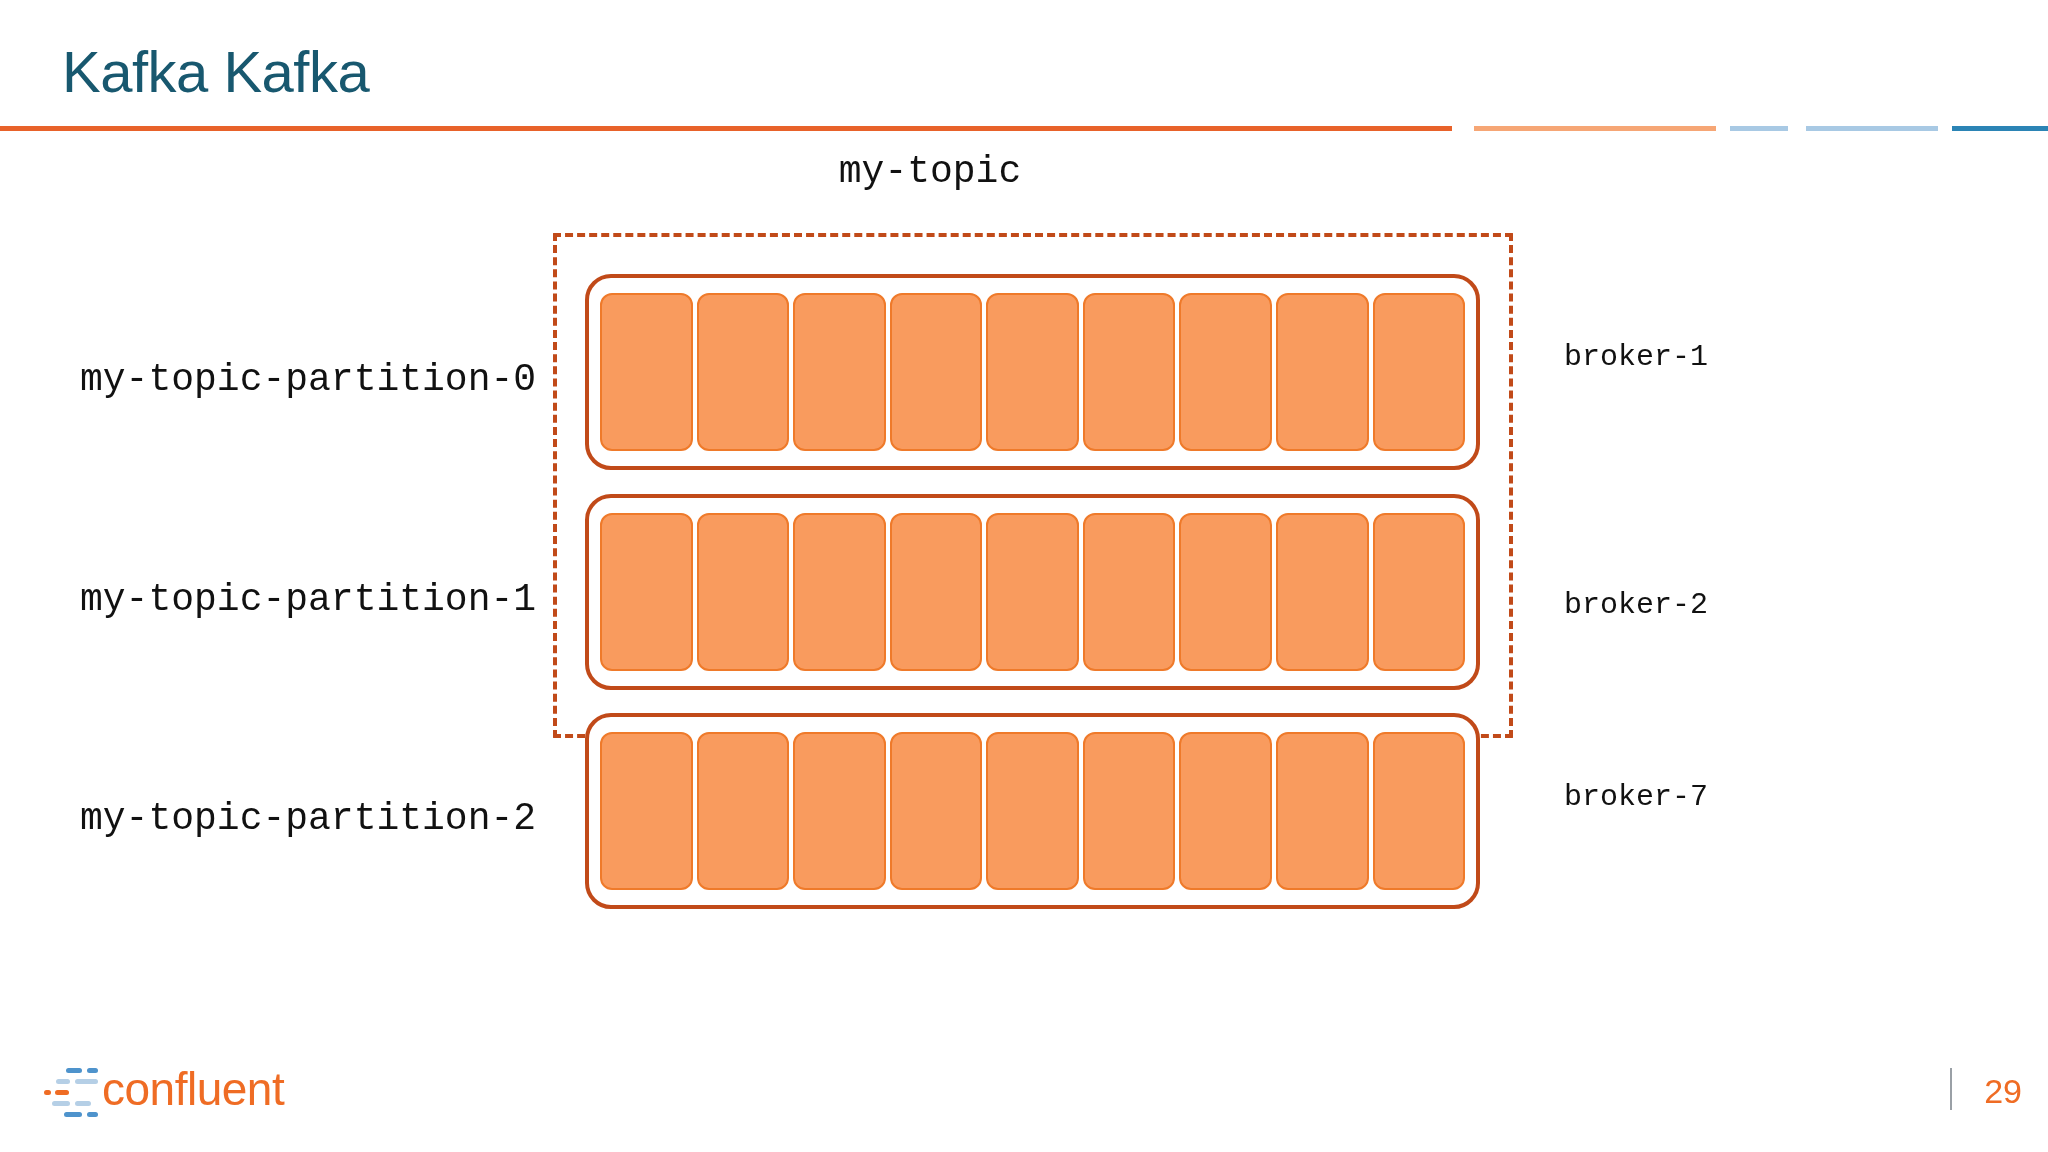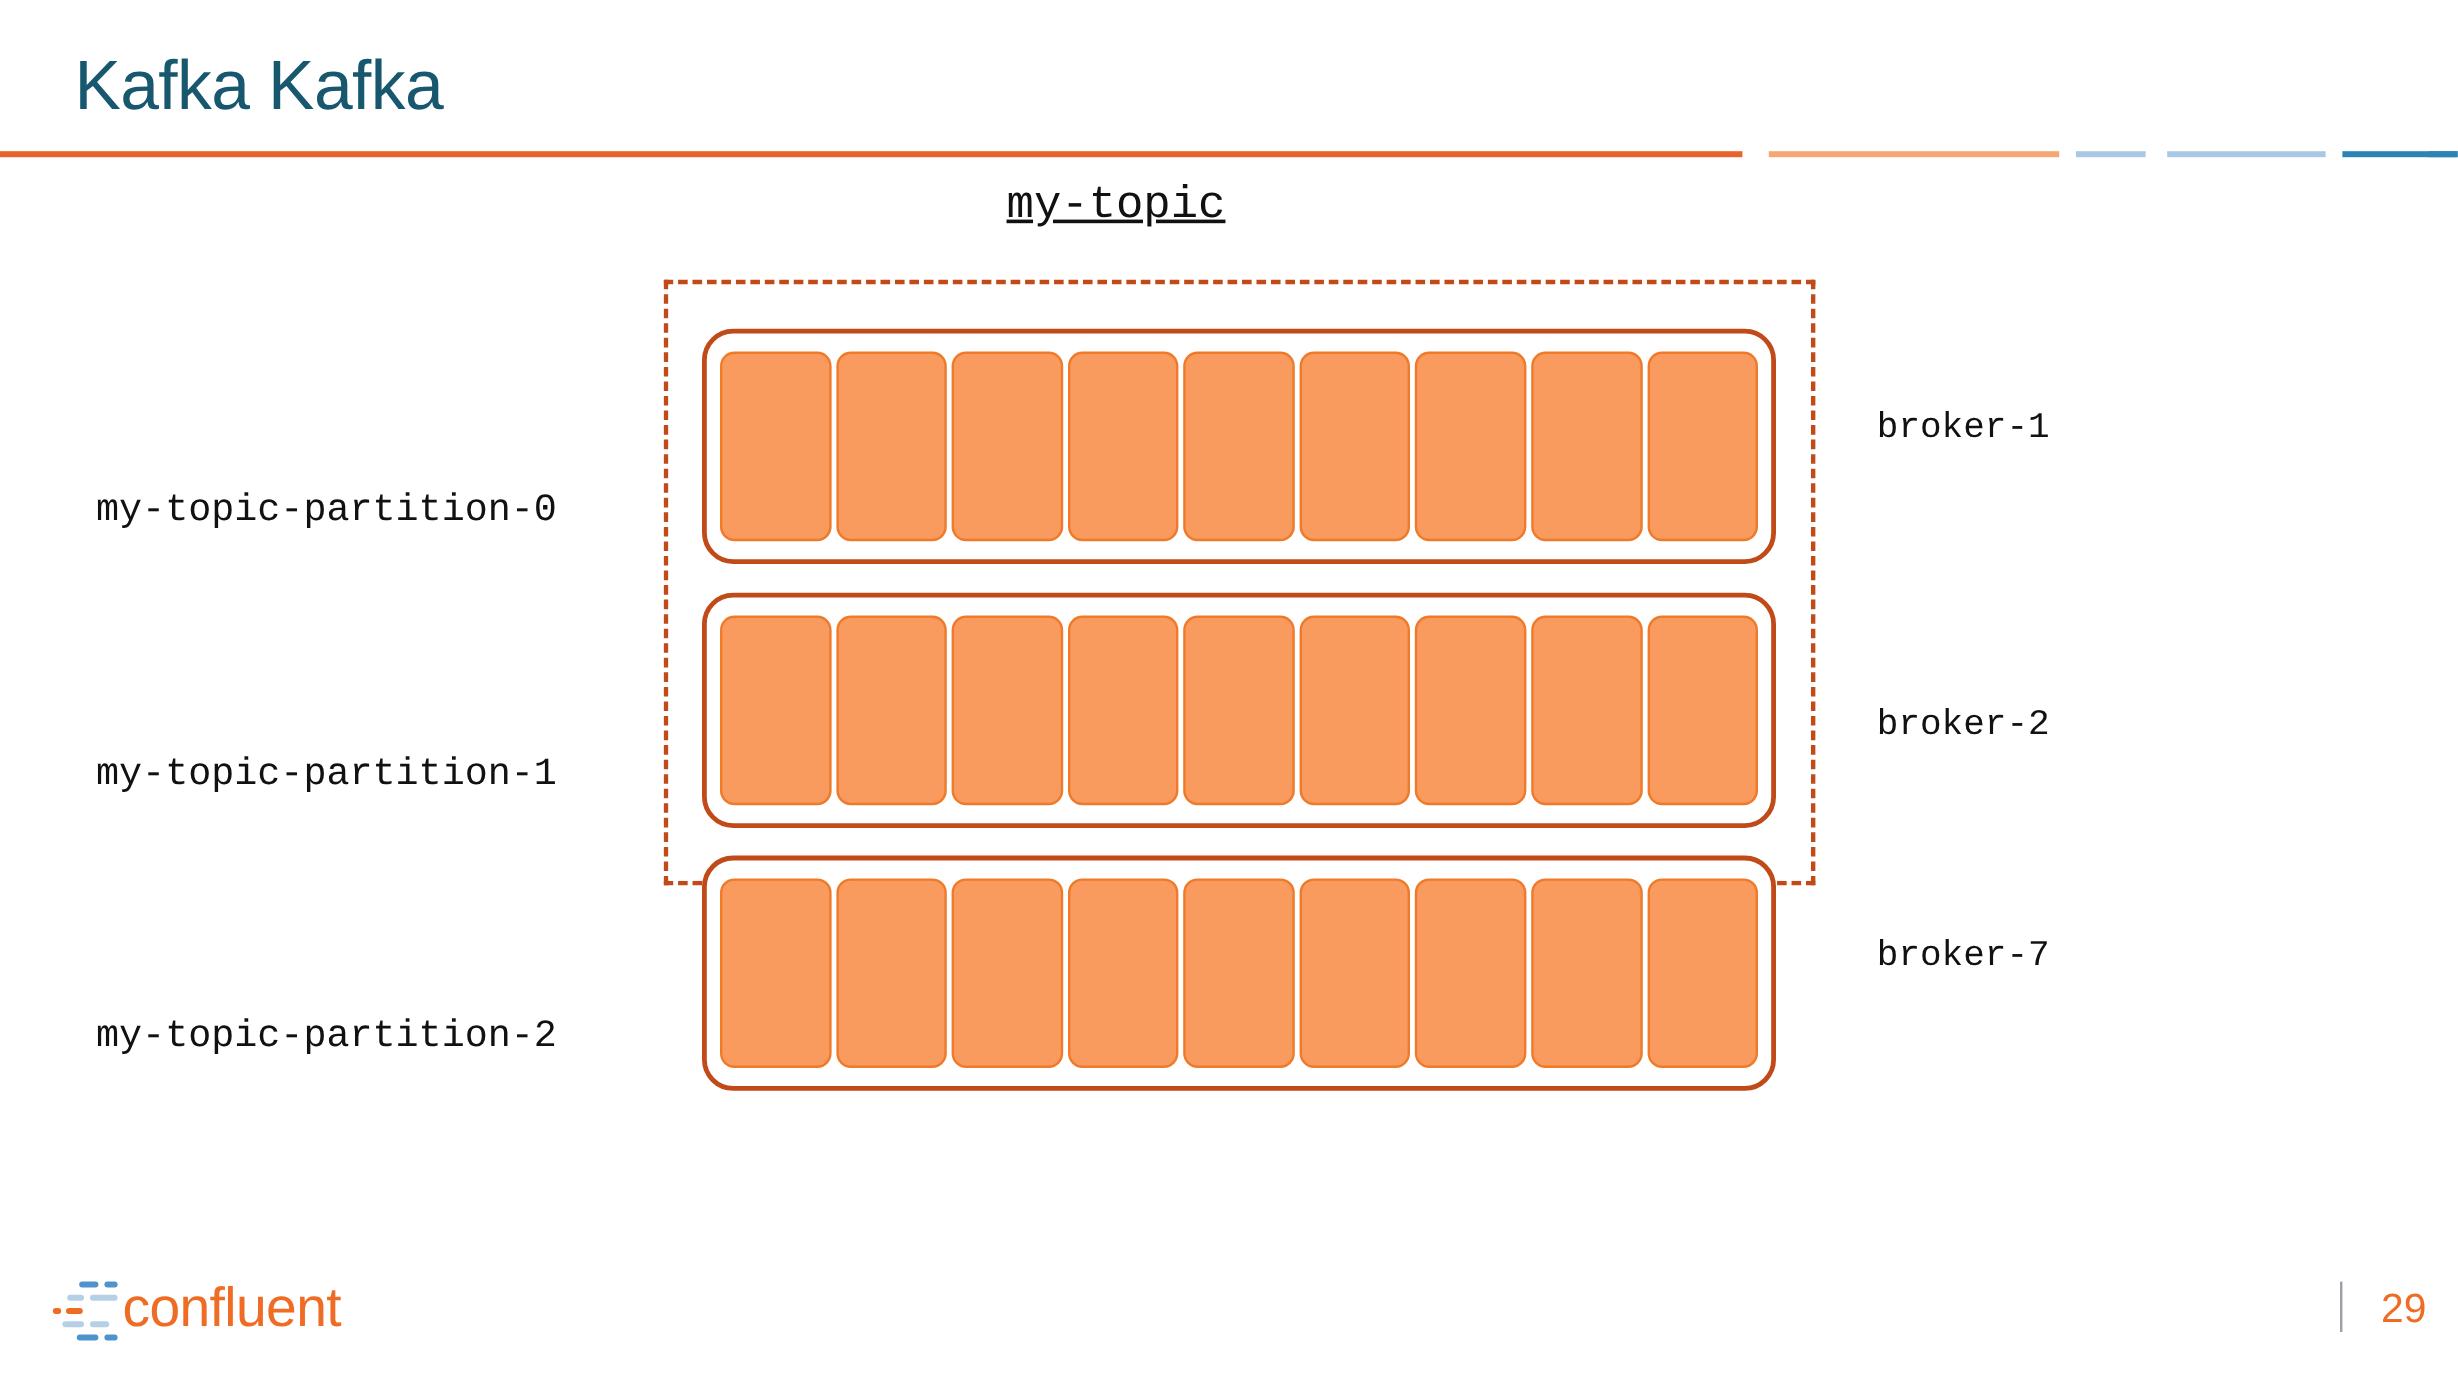--- a/index.html
+++ b/index.html
@@ -58,21 +58,20 @@
     position: absolute;
     left: 780px;
     top: 150px;
     width: 300px;
     text-align: center;
     font-family: "Liberation Mono", "DejaVu Sans Mono", monospace;
     font-size: 38px;
     color: #111111;
     letter-spacing: 0px;
     white-space: nowrap;
-    text-decoration: underline;
   }
 
   
   .topic-box {
     position: absolute;
     left: 553px;
     top: 233px;
     width: 403px;
     height: 505px;
     box-sizing: border-box;
@@ -104,27 +103,26 @@
     margin: 0 2px;
     background: #f99b5e;
     border: 2.5px solid #ef7a2a;
     border-radius: 12px;
   }
 
   
   .partition-label {
     position: absolute;
     font-family: "Liberation Mono", "DejaVu Sans Mono", monospace;
-    font-size: 32px;
+    font-size: 38px;
     color: #111111;
     white-space: nowrap;
     text-align: left;
     width: 420px;
     left: 80px;
-    margin-top: 48px;
   }
 
   
   .broker-label {
     position: absolute;
     left: 1564px;
     font-family: "Liberation Mono", "DejaVu Sans Mono", monospace;
     font-size: 30px;
     color: #111111;
     white-space: nowrap;

